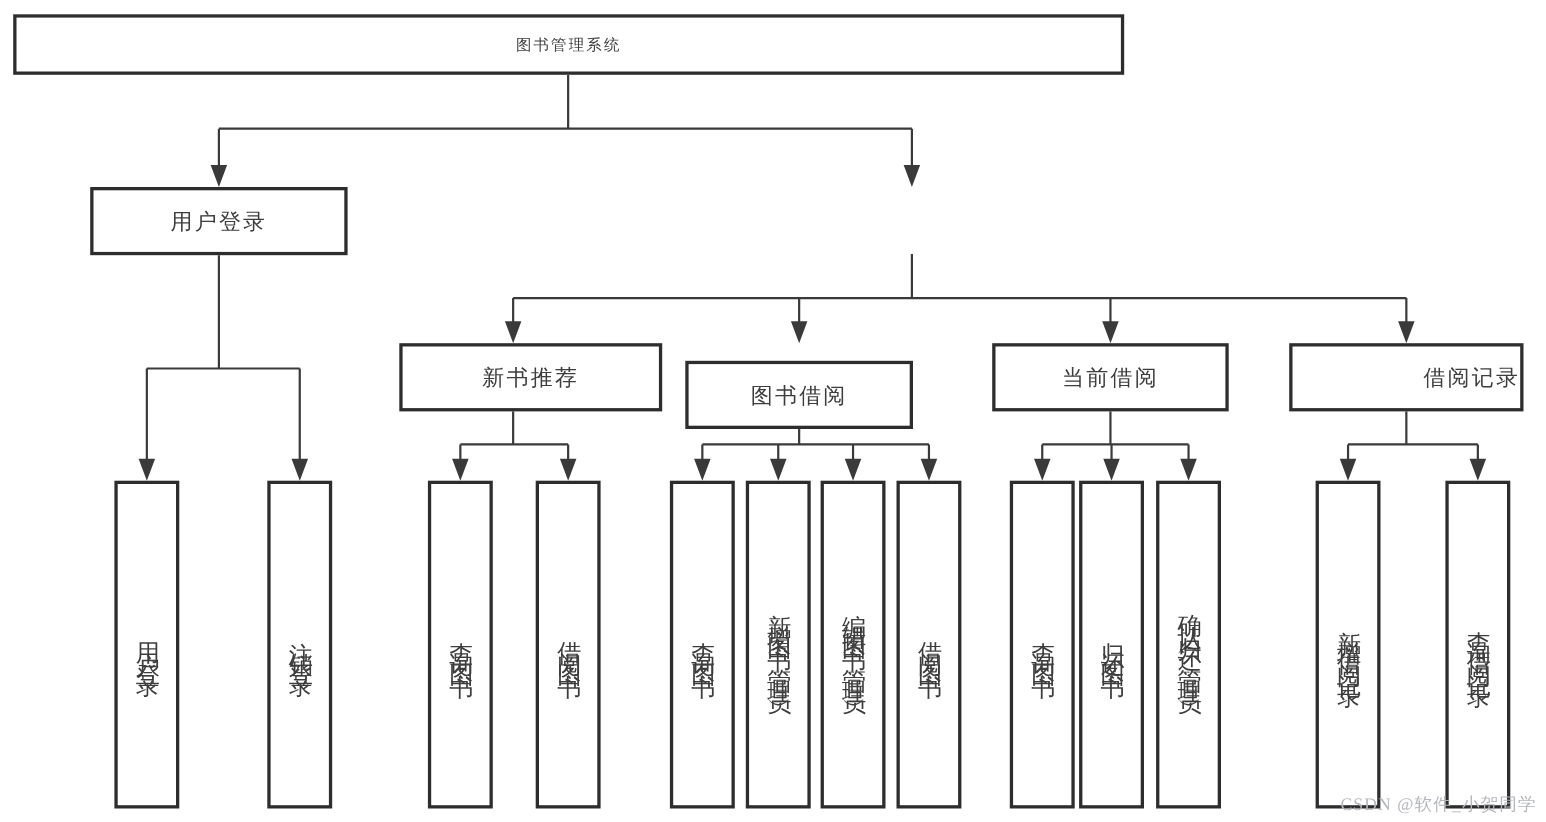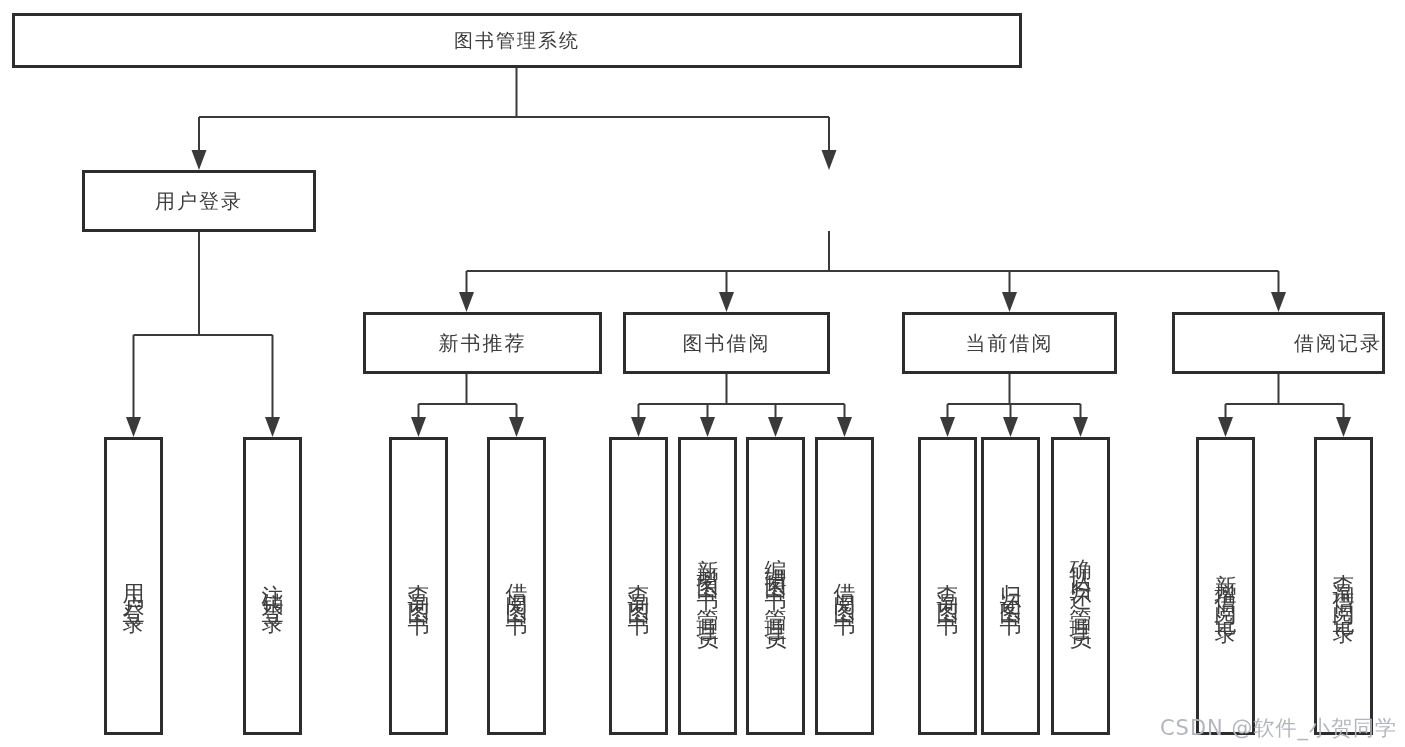--- a/index.html
+++ b/index.html
@@ -27,40 +27,41 @@
     justify-content: center;
     z-index: 2;
     color: #3d3d3d;
   }
   .h-label {
     font-size: 20px;
     letter-spacing: 2px;
     white-space: nowrap;
   }
   .root-label {
-    font-size: 19px;
+    font-size: 14px;
     letter-spacing: 2px;
   }
   .leaf-label {
     writing-mode: vertical-rl;
     text-orientation: mixed;
     font-size: 22px;
     letter-spacing: 10px;
     line-height: 1;
     white-space: nowrap;
   }
   .watermark {
     position: absolute;
     right: 8px;
     bottom: 5px;
     z-index: 10;
-    font-size: 21px;
+    font-size: 16px;
     color: #b3b6bc;
     letter-spacing: 1px;
     white-space: nowrap;
+    font-family: Liberation Serif, serif;
   }
 </style>
 </head>
 <body>
 
 <div class="canvas">
 
   <svg class="connectors" viewBox="0 0 1405 747" xmlns="http://www.w3.org/2000/svg">
     <g stroke="#3a3a3a" stroke-width="2" fill="none">
 
@@ -112,21 +113,21 @@
     <span class="root-label">图书管理系统</span>
   </div>
 
   <div class="box" style="left:82px; top:170px; width:234px; height:62px;">
     <span class="h-label">用户登录</span>
   </div>
 
   <div class="box" style="left:363px; top:312px; width:239px; height:62px;">
     <span class="h-label">新书推荐</span>
   </div>
-  <div class="box" style="left:623px; top:312px; width:207px; height:62px;">
+  <div class="box" style="left:623px; top:328px; width:207px; height:62px;">
     <span class="h-label">图书借阅</span>
   </div>
   <div class="box" style="left:902px; top:312px; width:215px; height:62px;">
     <span class="h-label">当前借阅</span>
   </div>
   <div class="box" style="left:1172px; top:312px; width:213px; height:62px;justify-content:flex-end;">
     <span class="h-label">借阅记录</span>
   </div>
 
   <div class="box" style="left:104px; top:437px; width:59px; height:298px;">

